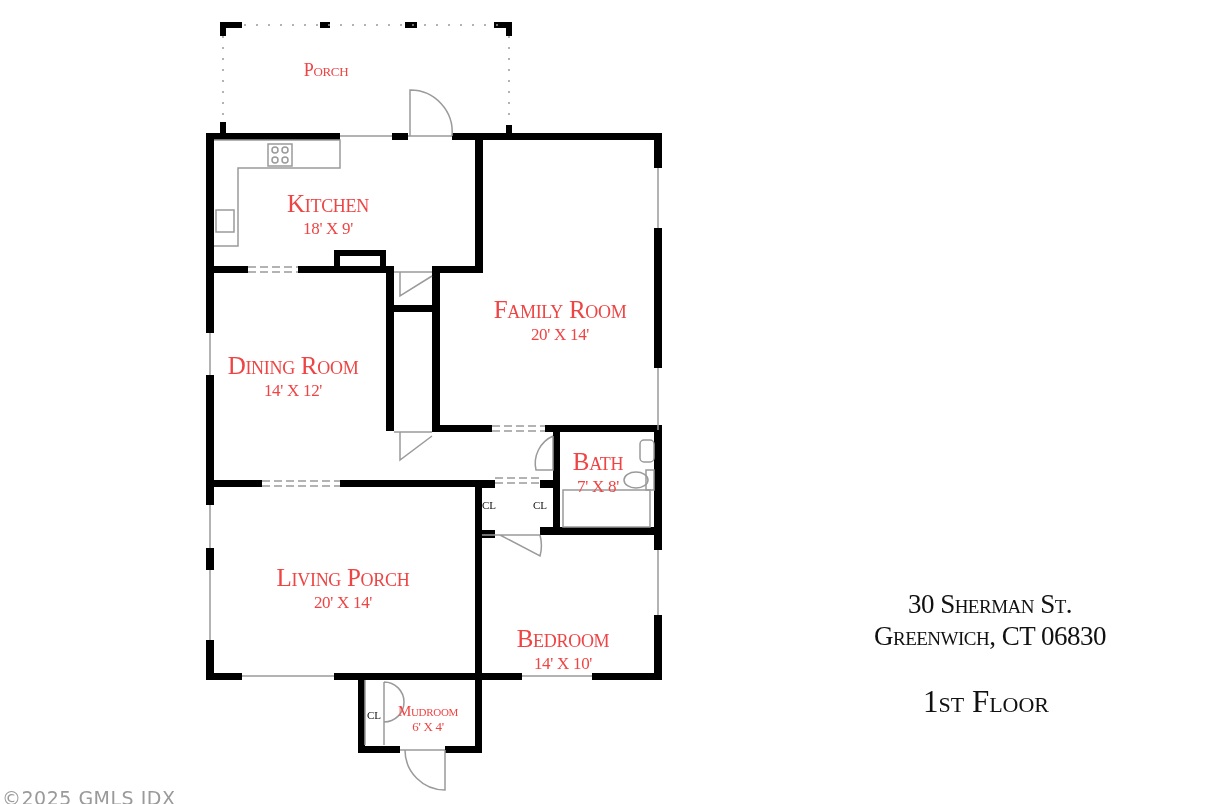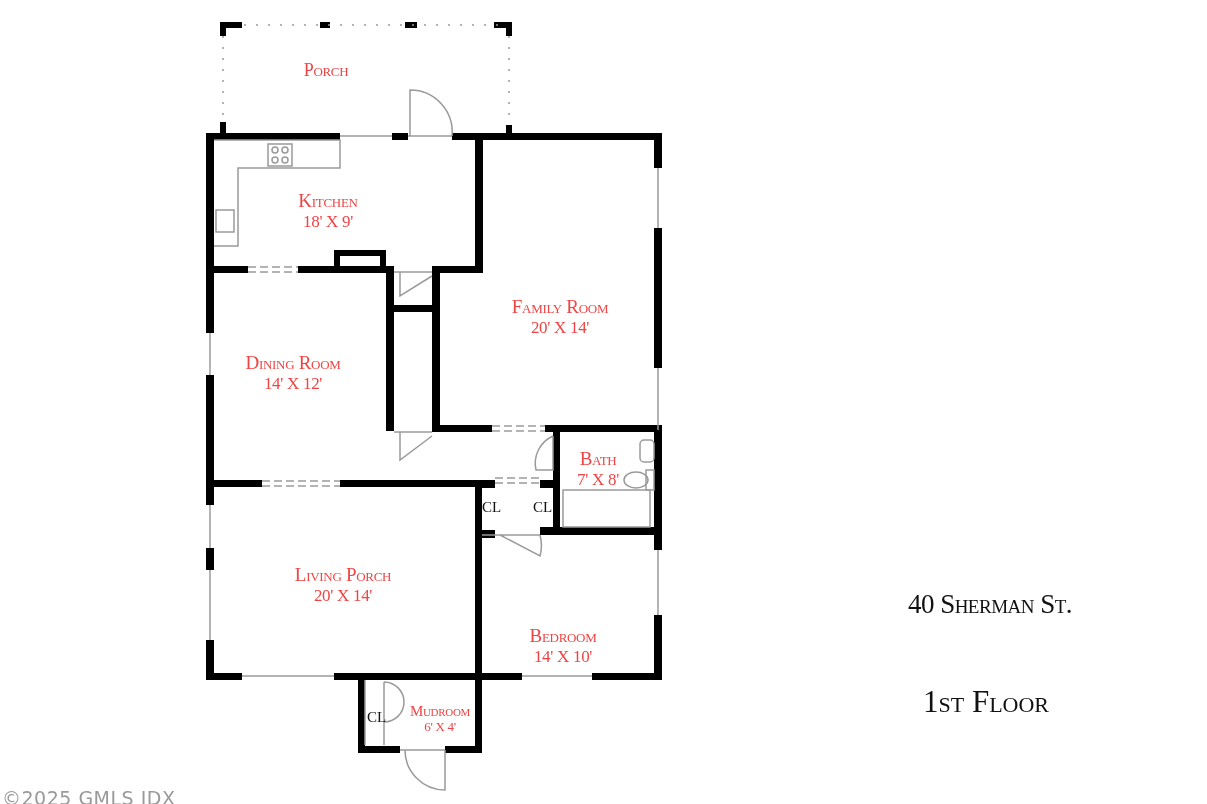--- a/index.html
+++ b/index.html
@@ -1,23 +1,23 @@
 <!DOCTYPE html>
 <html><head>
 <meta charset="utf-8">
 <style>
   html,body{margin:0;padding:0;background:#fff;}
   body{width:1207px;height:804px;position:relative;overflow:hidden;font-family:"Liberation Serif","DejaVu Serif",serif;color:#111;}
   svg.plan{position:absolute;left:0;top:0;}
   .lbl{position:absolute;text-align:center;line-height:1.15;font-variant:small-caps;letter-spacing:-0.3px;color:#ef4444;white-space:nowrap;transform:translateX(-50%);}
-  .lbl .n{font-size:19px;display:block;}
+  .lbl .n{font-size:25px;display:block;}
   .lbl .d{font-size:17px;display:block;}
   .small .n{font-size:15px;}
   .small .d{font-size:13px;}
-  .cl{position:absolute;font-size:15px;color:#111;font-variant:small-caps;}
+  .cl{position:absolute;font-size:11px;color:#111;font-variant:small-caps;}
   .addr{position:absolute;left:990px;top:588px;transform:translateX(-50%);text-align:center;font-size:27px;line-height:32px;font-variant:small-caps;letter-spacing:-0.5px;white-space:nowrap;}
   .floor{position:absolute;left:986px;top:684px;transform:translateX(-50%);font-size:31px;font-variant:small-caps;white-space:nowrap;}
   .copy{position:absolute;left:2px;top:756px;font-family:"DejaVu Sans",sans-serif;font-size:19px;color:#9a9a9a;letter-spacing:0.5px;margin-top:31px;}
 </style>
 </head>
 <body>
 
 <svg class="plan" width="1207" height="804" viewBox="0 0 1207 804">
   <g fill="#000">
 
@@ -148,26 +148,27 @@
   <span class="d">7' X 8'</span>
 </div>
 <div class="lbl" style="left:343px;top:564px;">
   <span class="n">Living Porch</span>
   <span class="d">20' X 14'</span>
 </div>
 <div class="lbl" style="left:563px;top:625px;">
   <span class="n">Bedroom</span>
   <span class="d">14' X 10'</span>
 </div>
-<div class="lbl small" style="left:440px;top:703px;font-family:Liberation Serif, serif;">
+<div class="lbl small" style="left:428px;top:703px;font-family:Liberation Serif, serif;">
   <span class="n">Mudroom</span>
   <span class="d">6' X 4'</span>
 </div>
 
 <div class="cl" style="left:482px;top:499px;">CL</div>
 <div class="cl" style="left:533px;top:499px;">CL</div>
 <div class="cl" style="left:367px;top:709px;">CL</div>
 
 <div class="addr">
-  <div>40 Sherman St.</div>
+  <div>30 Sherman St.</div>
+  <div>Greenwich, CT 06830</div>
 </div>
 <div class="floor">1st Floor</div>
 <div class="copy">©2025 GMLS IDX</div>
 
 </body></html>

